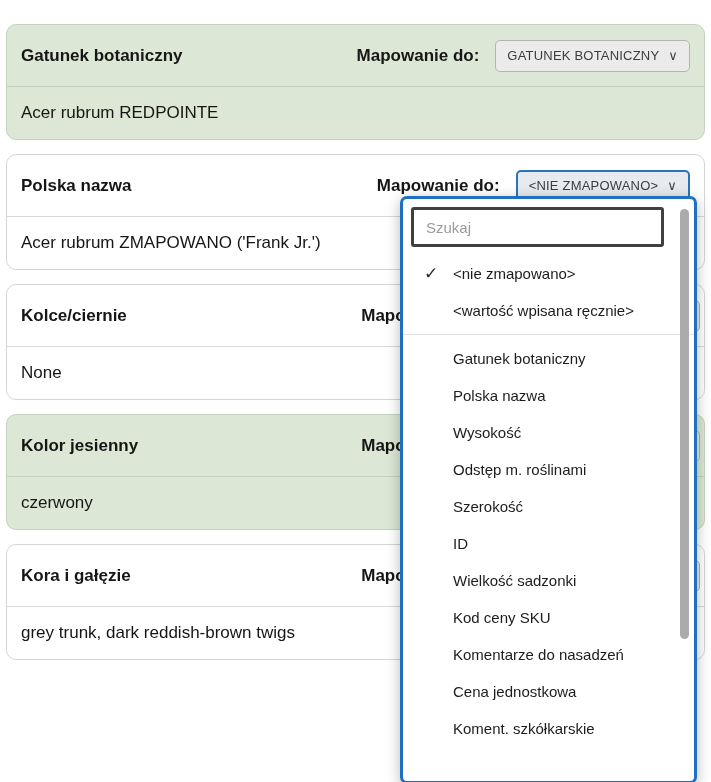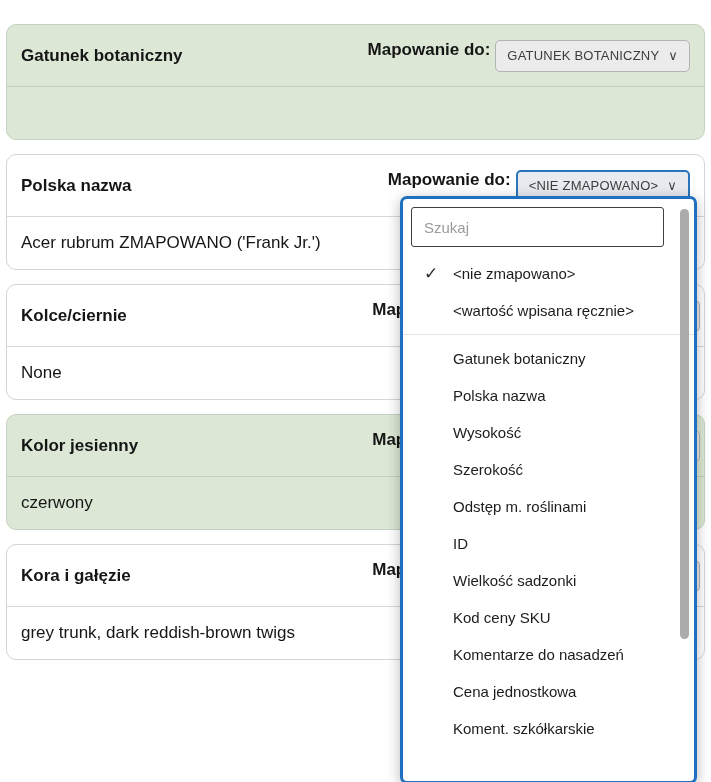--- a/index.html
+++ b/index.html
@@ -25,21 +25,21 @@
   .card-header {
     display: flex; align-items: center;
     height: 61px; padding: 0 14px;
     border-bottom: 1px solid #d8d8d8;
   }
   .card.green .card-header { border-bottom-color: #c3d0bd; }
   .card.covered .card-header { padding-right: 4px; }
 
   .card-title { font-size: 17px; font-weight: 700; color: #161616; white-space: nowrap; }
 
-  .map-group { margin-left: auto; display: flex; gap: 5px; }
+  .map-group { margin-left: auto; display: flex; align-items: center; gap: 16px; }
   .map-label { font-size: 17px; font-weight: 700; color: #161616; white-space: nowrap; }
 
   .map-select {
     display: inline-flex; align-items: center; gap: 9px;
     height: 32px; padding: 0 11px;
     background: #ebebeb;
     border: 1px solid #b3b3b3;
     border-radius: 5px;
     font-family: inherit; font-size: 13px; letter-spacing: .2px;
     color: #3d3d3d; white-space: nowrap; cursor: pointer;
@@ -59,21 +59,21 @@
     background: #ffffff;
     border: 3px solid #1f70c1;
     border-radius: 7px;
     box-shadow: 0 3px 14px rgba(0,0,0,.28);
     z-index: 20;
     overflow: hidden;
   }
   .panel-search {
     display: block; box-sizing: border-box;
     margin: 8px; width: 253px; height: 40px;
-    border: 1px solid #404040; border-radius: 3px;
+    border: 3px solid #404040; border-radius: 3px;
     padding: 0 12px;
     font-family: inherit; font-size: 15px; color: #333333;
     outline: none;
   }
   .panel-search::placeholder { color: #9b9b9b; }
 
   .panel-list { list-style: none; margin: 0; padding: 0; }
   .panel-item {
     position: relative; height: 37px;
     display: flex; align-items: center;
@@ -97,20 +97,23 @@
     <div class="card-header">
       <div class="card-title">Gatunek botaniczny</div>
       <div class="map-group">
         <span class="map-label">Mapowanie do:</span>
         <button class="map-select">
           <span>GATUNEK BOTANICZNY</span>
           <span class="chevron">∨</span>
         </button>
       </div>
     </div>
+    <div class="card-body">
+      <span>Acer rubrum REDPOINTE</span>
+    </div>
   </div>
 
   <div class="card">
     <div class="card-header">
       <div class="card-title">Polska nazwa</div>
       <div class="map-group">
         <span class="map-label">Mapowanie do:</span>
         <button class="map-select focused">
           <span>&lt;NIE ZMAPOWANO&gt;</span>
           <span class="chevron">∨</span>
@@ -176,24 +179,24 @@
       <li class="panel-item">
         <span>Gatunek botaniczny</span>
       </li>
       <li class="panel-item">
         <span>Polska nazwa</span>
       </li>
       <li class="panel-item">
         <span>Wysokość</span>
       </li>
       <li class="panel-item">
+        <span>Odstęp m. roślinami</span>
+      </li>
+      <li class="panel-item">
         <span>Szerokość</span>
-      </li>
-      <li class="panel-item">
-        <span>Odstęp m. roślinami</span>
       </li>
       <li class="panel-item">
         <span>ID</span>
       </li>
       <li class="panel-item">
         <span>Wielkość sadzonki</span>
       </li>
       <li class="panel-item">
         <span>Kod ceny SKU</span>
       </li>

